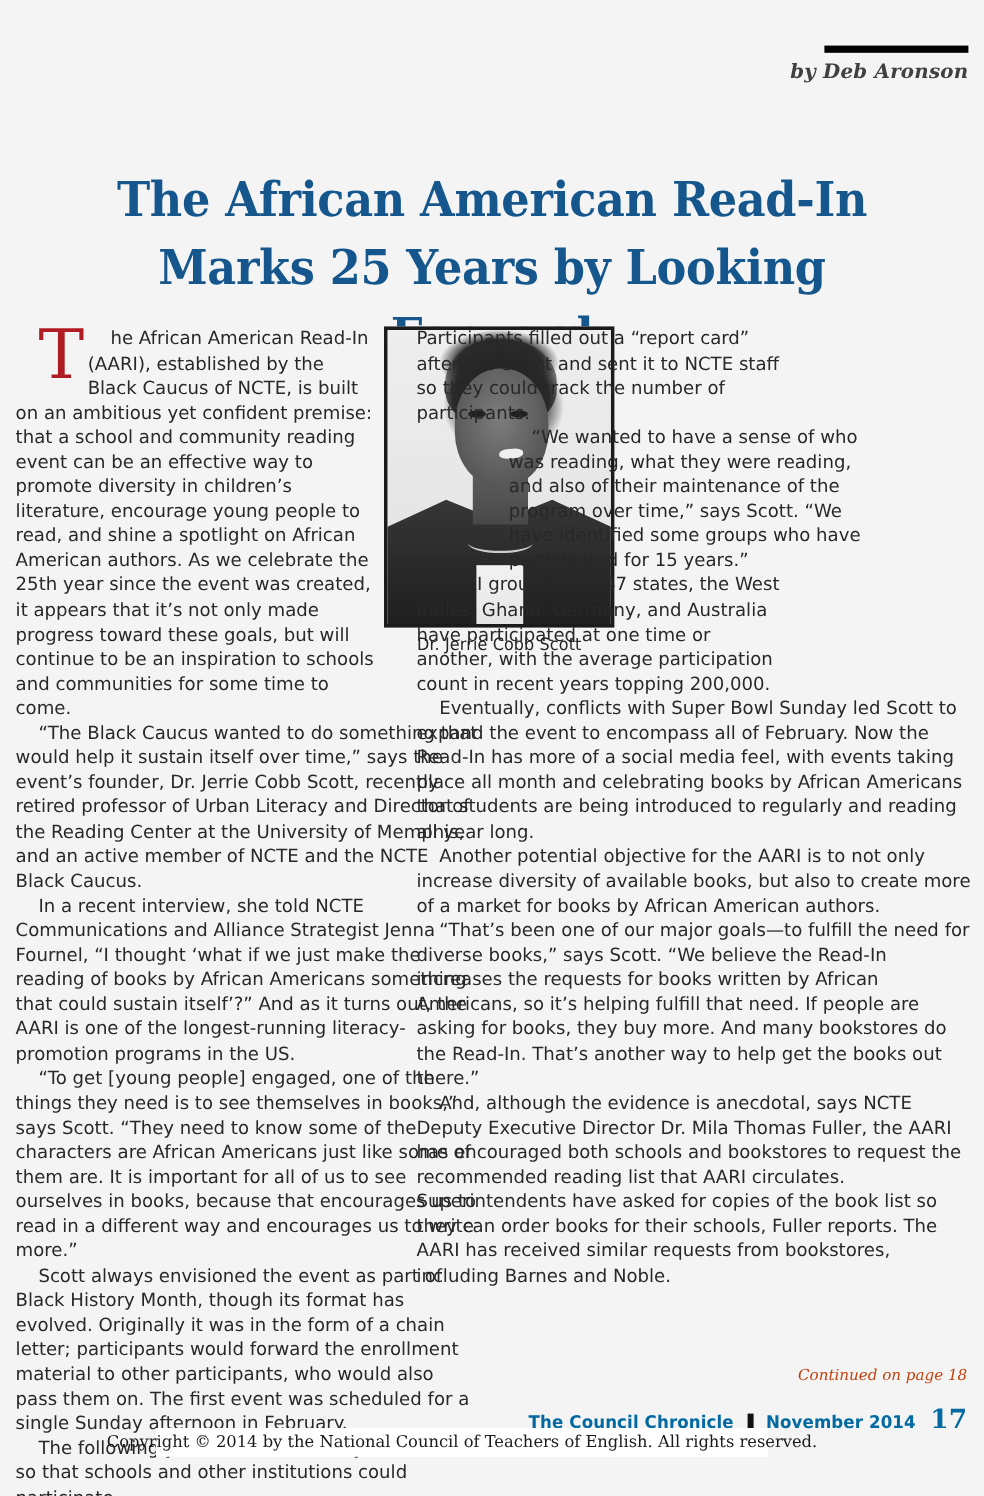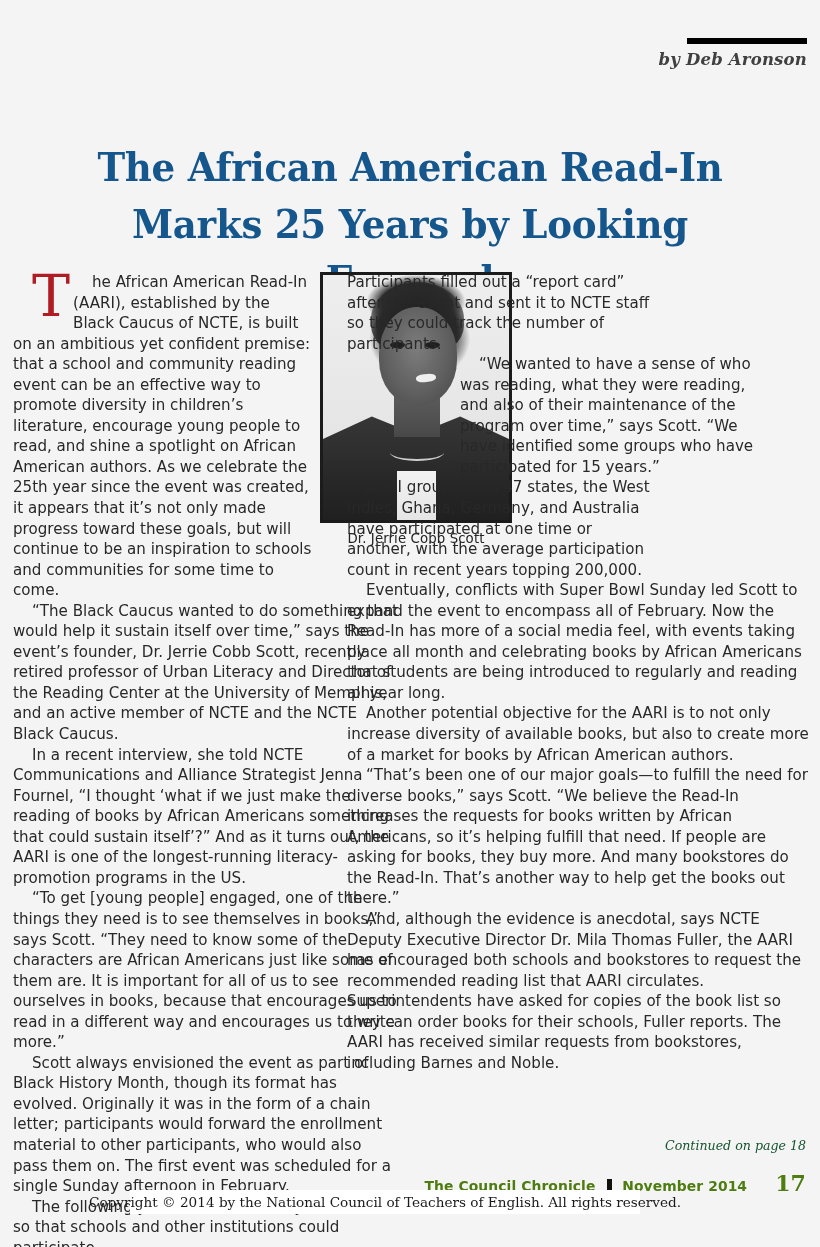--- a/index.html
+++ b/index.html
@@ -199,49 +199,49 @@
   }
 
   
   .continued {
     position: absolute;
     top: 1138px;
     right: 14px;
     font-family: "DejaVu Serif", serif;
     font-style: italic;
     font-size: 12.6px;
-    color: #14532d;
+    color: #c2410c;
   }
 
   
   .footer {
     position: absolute;
     top: 1170px;
     right: 14px;
     display: flex;
     align-items: baseline;
     gap: 7px;
     font-size: 14.6px;
-    color: #4d7c0f;
+    color: #0369a1;
     letter-spacing: 0.1px;
   }
   .footer .fname { font-weight: bold; transform: scaleX(0.95); }
   .footer .fsq {
     display: inline-block;
     width: 5px; height: 13px;
     background: #111;
     position: relative;
     top: 1px;
   }
   .footer .fdate { font-weight: bold; transform: scaleX(0.95);}
   .footer .fpage {
     font-family: "DejaVu Serif", serif;
     font-weight: bold;
     font-size: 22px;
-    margin-left: 18px;
+    margin-left: 2px;
   }
 
   
   .copyright {
     position: absolute;
     left: 130px;
     top: 1190px;
     width: 510px;
     height: 24px;
     background: #ffffff;
@@ -293,21 +293,21 @@
       <p class="p-first" style="width: 300px;"><span class="dropcap">T</span><span>he African American Read-In (AARI), established by the Black Caucus of NCTE, is built on an ambitious yet confident premise: that a school and community reading event can be an effective way to promote diversity in children’s literature, encourage young people to read, and shine a spotlight on African American authors.  As we celebrate the 25th year since the event was created, it appears that it’s not only made progress toward these goals, but will continue to be an inspiration to schools and communities for some time to come.</span></p>
       <p style="width: 385px;">“The Black Caucus wanted to do something that would help it sustain itself over time,” says the event’s founder, Dr. Jerrie Cobb Scott, recently retired professor of Urban Literacy and Director of the Reading Center at the University of Memphis, and an active member of NCTE and the NCTE Black Caucus.</p>
       <p style="width: 385px;">In a recent interview, she told NCTE Communications and Alliance Strategist Jenna Fournel, “I thought ‘what if we just make the reading of books by African Americans something that could sustain itself’?” And as it turns out, the AARI is one of the longest-running literacy-promotion programs in the US.</p>
       <p style="width: 385px;">“To get [young people] engaged, one of the things they need is to see themselves in books,” says Scott. “They need to know some of the characters are African Americans just like some of them are. It is important for all of us to see ourselves in books, because that encourages us to read in a different way and encourages us to write more.”</p>
       <p style="width: 385px;">Scott always envisioned the event as part of Black History Month, though its format has evolved. Originally it was in the form of a chain letter; participants would forward the enrollment material to other participants, who would also pass them on. The first event was scheduled for a single Sunday afternoon in February.</p>
       <p style="width: 385px;">The following year the next Monday was added so that schools and other institutions could participate.</p>
     </div>
 
     <div class="col col-right" style="left: 334px; width: 462px;">
       <p class="noindent" style="width: 308px; ">Participants filled out a “report card” after the event and sent it to NCTE staff so they could track the number of participants.</p>
-      <p style="width: 308px; margin-left: 113px;">“We wanted to have a sense of who was reading, what they were reading, and also of their maintenance of the program over time,” says Scott. “We have identified some groups who have participated for 15 years.”</p>
+      <p style="width: 308px; margin-left: 77px;">“We wanted to have a sense of who was reading, what they were reading, and also of their maintenance of the program over time,” says Scott. “We have identified some groups who have participated for 15 years.”</p>
       <p style="width: 308px; ">AARI groups from 47 states, the West Indies, Ghana, Germany, and Australia have participated at one time or another, with the average participation count in recent years topping 200,000.</p>
       <p>Eventually, conflicts with Super Bowl Sunday led Scott to expand the event to encompass all of February. Now the Read-In has more of a social media feel, with events taking place all month and celebrating books by African Americans that students are being introduced to regularly and reading all year long.</p>
       <p>Another potential objective for the AARI is to not only increase diversity of available books, but also to create more of a market for books by African American authors.</p>
       <p>“That’s been one of our major goals—to fulfill the need for diverse books,” says Scott. “We believe the Read-In increases the requests for books written by African Americans, so it’s helping fulfill that need. If people are asking for books, they buy more. And many bookstores do the Read-In. That’s another way to help get the books out there.”</p>
       <p>And, although the evidence is anecdotal, says NCTE Deputy Executive Director Dr. Mila Thomas Fuller, the AARI has encouraged both schools and bookstores to request the recommended reading list that AARI circulates. Superintendents have asked for copies of the book list so they can order books for their schools, Fuller reports. The AARI has received similar requests from bookstores, including Barnes and Noble.</p>
     </div>
   </div>
 
   <div class="continued">Continued on page 18</div>
 

